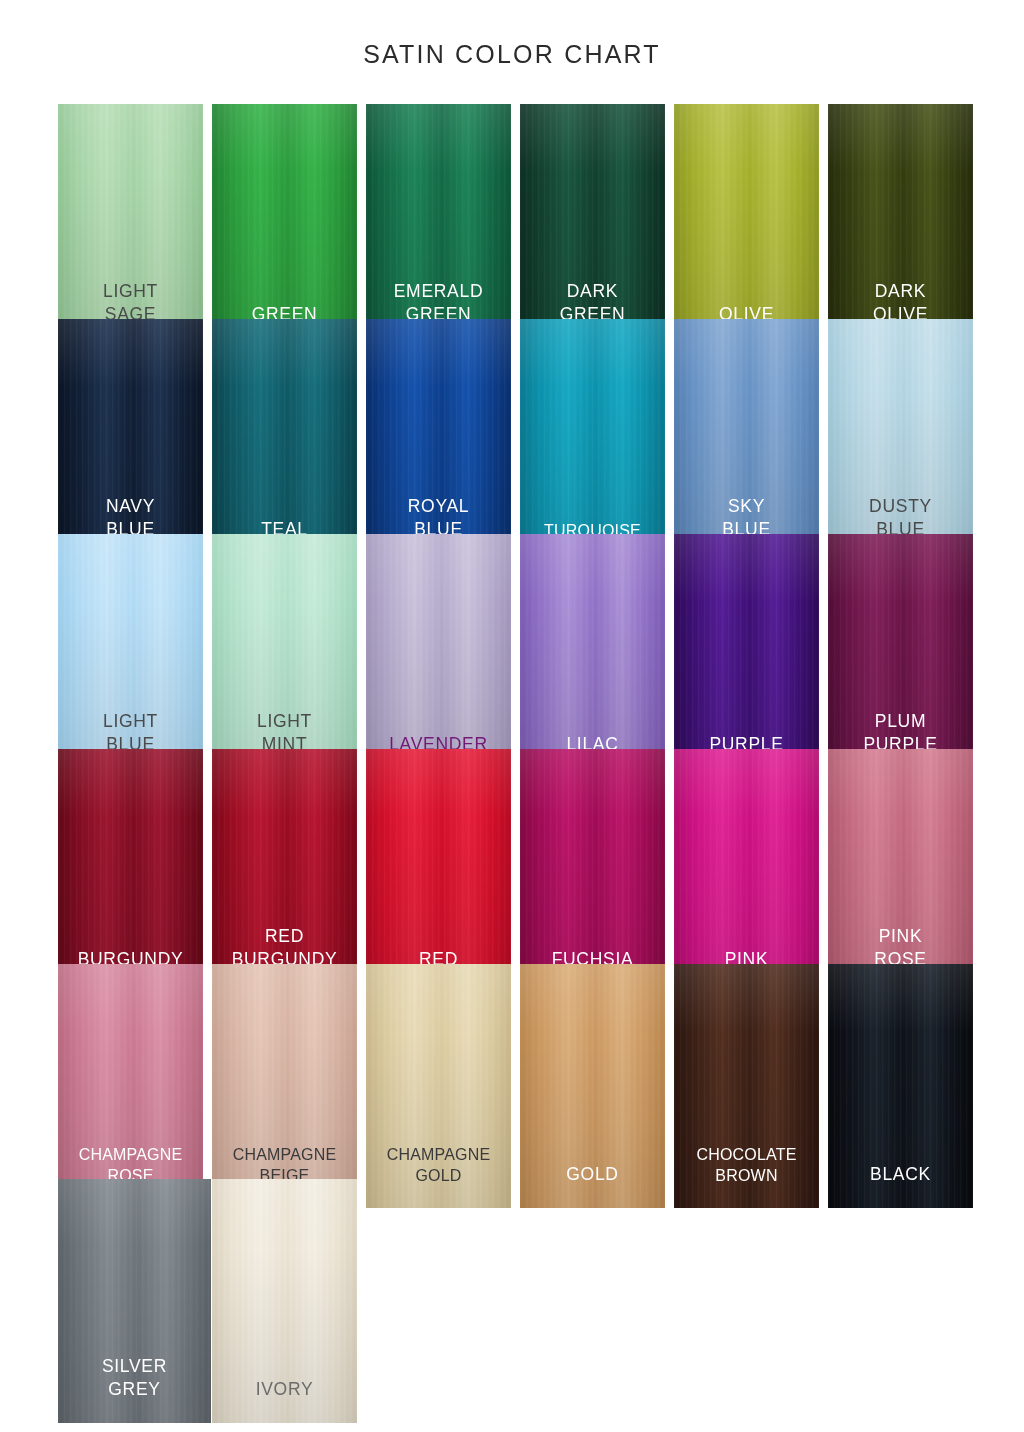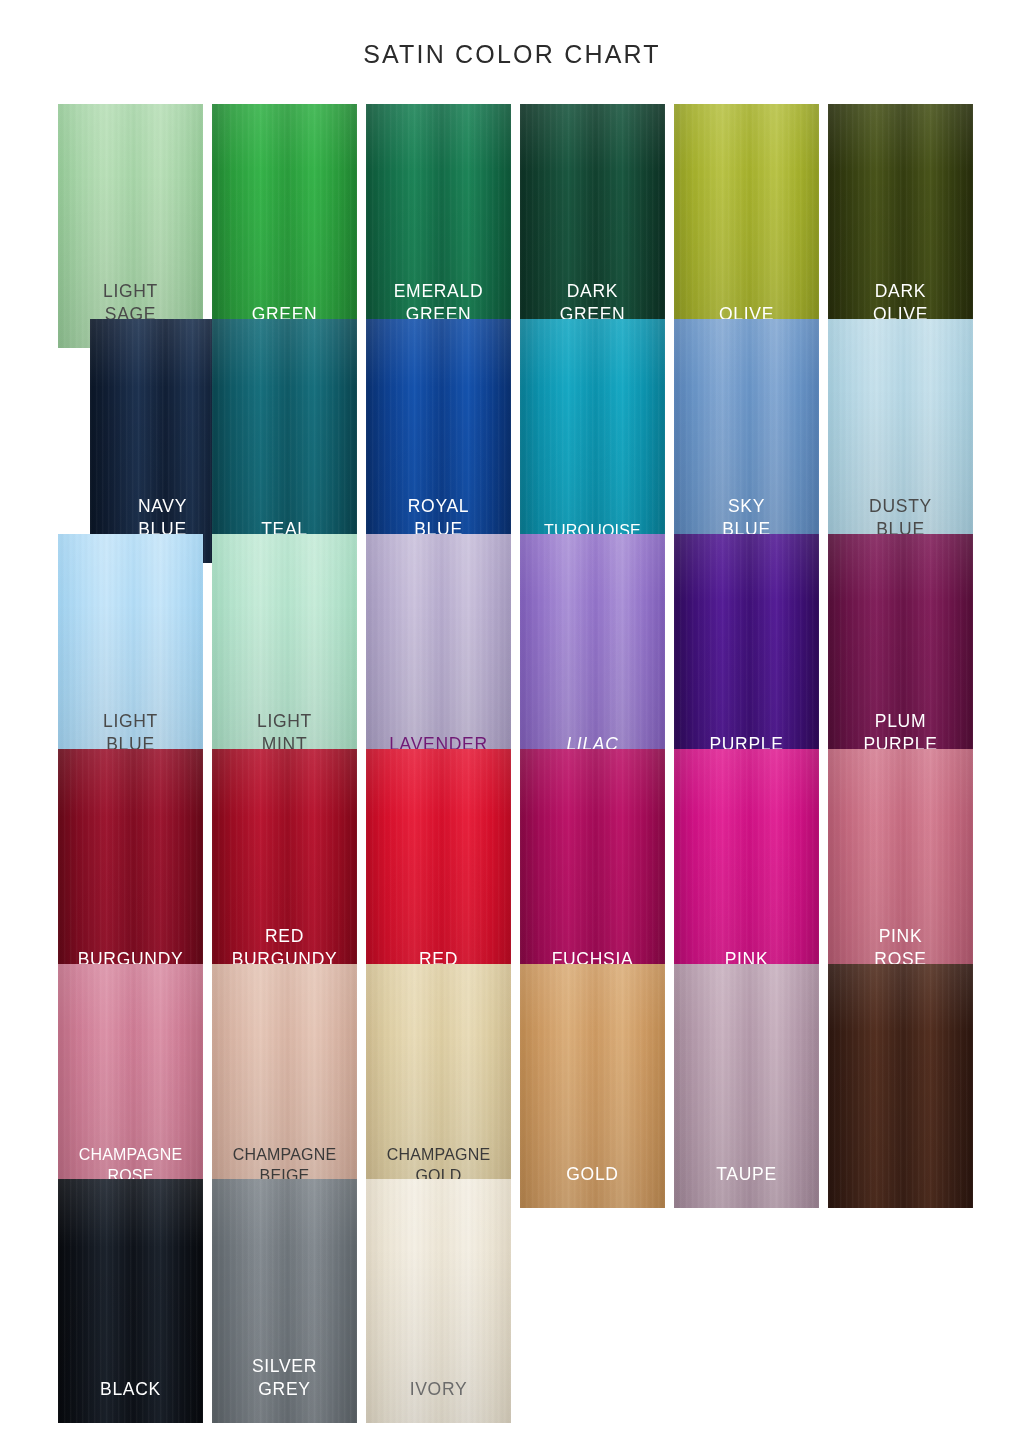--- a/index.html
+++ b/index.html
@@ -126,21 +126,21 @@
         <div class="grain"></div>
         <div class="swatch-label" style="color: rgb(255, 255, 255);">OLIVE</div>
       </div>
       <div class="swatch" style="background: rgb(52, 61, 16);">
         <div class="sheen" style="background: linear-gradient(90deg, rgb(38, 44, 11) 0%, rgb(52, 61, 16) 14%, rgb(73, 84, 26) 33%, rgb(52, 61, 16) 52%, rgb(73, 84, 26) 70%, rgb(52, 61, 16) 86%, rgb(38, 44, 11) 100%);"></div>
         <div class="sheen" style="background: linear-gradient(rgba(255, 255, 255, 0.1) 0%, rgba(255, 255, 255, 0) 28%, rgba(0, 0, 0, 0.05) 68%, rgba(0, 0, 0, 0.1) 100%);"></div>
         <div class="grain"></div>
         <div class="swatch-label" style="color: rgb(255, 255, 255);">DARK
 OLIVE</div>
       </div>
-      <div class="swatch" style="background: rgb(17, 31, 54); margin-left: 32px;">
+      <div class="swatch" style="background: rgb(17, 31, 54);">
         <div class="sheen" style="background: linear-gradient(90deg, rgb(10, 21, 37) 0%, rgb(17, 31, 54) 14%, rgb(29, 50, 80) 33%, rgb(17, 31, 54) 52%, rgb(29, 50, 80) 70%, rgb(17, 31, 54) 86%, rgb(10, 21, 37) 100%);"></div>
         <div class="sheen" style="background: linear-gradient(rgba(255, 255, 255, 0.1) 0%, rgba(255, 255, 255, 0) 28%, rgba(0, 0, 0, 0.05) 68%, rgba(0, 0, 0, 0.1) 100%);"></div>
         <div class="grain"></div>
         <div class="swatch-label" style="color: rgb(255, 255, 255);">NAVY
 BLUE</div>
       </div>
       <div class="swatch" style="background: rgb(15, 90, 102);">
         <div class="sheen" style="background: linear-gradient(90deg, rgb(10, 68, 78) 0%, rgb(15, 90, 102) 14%, rgb(23, 111, 125) 33%, rgb(15, 90, 102) 52%, rgb(23, 111, 125) 70%, rgb(15, 90, 102) 86%, rgb(10, 68, 78) 100%);"></div>
         <div class="sheen" style="background: linear-gradient(rgba(255, 255, 255, 0.1) 0%, rgba(255, 255, 255, 0) 28%, rgba(0, 0, 0, 0.05) 68%, rgba(0, 0, 0, 0.1) 100%);"></div>
         <div class="grain"></div>
@@ -186,21 +186,21 @@
         <div class="grain"></div>
         <div class="swatch-label" style="color: rgb(74, 74, 74);">LIGHT
 MINT</div>
       </div>
       <div class="swatch" style="background: rgb(182, 171, 205);">
         <div class="sheen" style="background: linear-gradient(90deg, rgb(163, 152, 188) 0%, rgb(182, 171, 205) 14%, rgb(203, 194, 221) 33%, rgb(182, 171, 205) 52%, rgb(203, 194, 221) 70%, rgb(182, 171, 205) 86%, rgb(163, 152, 188) 100%);"></div>
         <div class="sheen" style="background: linear-gradient(rgba(255, 255, 255, 0.1) 0%, rgba(255, 255, 255, 0) 28%, rgba(0, 0, 0, 0.05) 68%, rgba(0, 0, 0, 0.1) 100%);"></div>
         <div class="grain"></div>
         <div class="swatch-label" style="color: #701a75;">LAVENDER</div>
       </div>
-      <div class="swatch" style="background: #a21caf; font-style: italic;">
+      <div class="swatch" style="background: #a21caf;">
         <div class="sheen" style="background: linear-gradient(90deg, rgb(125, 92, 182) 0%, rgb(146, 114, 200) 14%, rgb(171, 146, 216) 33%, rgb(146, 114, 200) 52%, rgb(171, 146, 216) 70%, rgb(146, 114, 200) 86%, rgb(125, 92, 182) 100%);"></div>
         <div class="sheen" style="background: linear-gradient(rgba(255, 255, 255, 0.1) 0%, rgba(255, 255, 255, 0) 28%, rgba(0, 0, 0, 0.05) 68%, rgba(0, 0, 0, 0.1) 100%);"></div>
         <div class="grain"></div>
         <div class="swatch-label" style="color: rgb(255, 255, 255);">LILAC</div>
       </div>
       <div class="swatch" style="background: rgb(63, 16, 119);">
         <div class="sheen" style="background: linear-gradient(90deg, rgb(46, 10, 88) 0%, rgb(63, 16, 119) 14%, rgb(85, 29, 151) 33%, rgb(63, 16, 119) 52%, rgb(85, 29, 151) 70%, rgb(63, 16, 119) 86%, rgb(46, 10, 88) 100%);"></div>
         <div class="sheen" style="background: linear-gradient(rgba(255, 255, 255, 0.1) 0%, rgba(255, 255, 255, 0) 28%, rgba(0, 0, 0, 0.05) 68%, rgba(0, 0, 0, 0.1) 100%);"></div>
         <div class="grain"></div>
         <div class="swatch-label" style="color: rgb(255, 255, 255);">PURPLE</div>
@@ -270,38 +270,34 @@
         <div class="grain"></div>
         <div class="swatch-label small" style="color: rgb(58, 58, 58);">CHAMPAGNE
 GOLD</div>
       </div>
       <div class="swatch" style="background: rgb(205, 154, 98);">
         <div class="sheen" style="background: linear-gradient(90deg, rgb(187, 136, 79) 0%, rgb(205, 154, 98) 14%, rgb(220, 175, 123) 33%, rgb(205, 154, 98) 52%, rgb(220, 175, 123) 70%, rgb(205, 154, 98) 86%, rgb(187, 136, 79) 100%);"></div>
         <div class="sheen" style="background: linear-gradient(rgba(255, 255, 255, 0.1) 0%, rgba(255, 255, 255, 0) 28%, rgba(0, 0, 0, 0.05) 68%, rgba(0, 0, 0, 0.1) 100%);"></div>
         <div class="grain"></div>
         <div class="swatch-label" style="color: rgb(255, 255, 255);">GOLD</div>
       </div>
-      <div class="swatch" style="background: rgb(180, 154, 171);">
-        <div class="sheen" style="background: linear-gradient(90deg, rgb(160, 134, 151) 0%, rgb(180, 154, 171) 14%, rgb(201, 178, 192) 33%, rgb(180, 154, 171) 52%, rgb(201, 178, 192) 70%, rgb(180, 154, 171) 86%, rgb(160, 134, 151) 100%);"></div>
-        <div class="sheen" style="background: linear-gradient(rgba(255, 255, 255, 0.1) 0%, rgba(255, 255, 255, 0) 28%, rgba(0, 0, 0, 0.05) 68%, rgba(0, 0, 0, 0.1) 100%);"></div>
-        <div class="grain"></div>
-        <div class="swatch-label" style="color: rgb(255, 255, 255);">TAUPE</div>
-      </div>
       <div class="swatch" style="background: rgb(60, 32, 22);">
         <div class="sheen" style="background: linear-gradient(90deg, rgb(43, 21, 14) 0%, rgb(60, 32, 22) 14%, rgb(83, 47, 32) 33%, rgb(60, 32, 22) 52%, rgb(83, 47, 32) 70%, rgb(60, 32, 22) 86%, rgb(43, 21, 14) 100%);"></div>
         <div class="sheen" style="background: linear-gradient(rgba(255, 255, 255, 0.1) 0%, rgba(255, 255, 255, 0) 28%, rgba(0, 0, 0, 0.05) 68%, rgba(0, 0, 0, 0.1) 100%);"></div>
         <div class="grain"></div>
+        <div class="swatch-label small" style="color: rgb(255, 255, 255);">CHOCOLATE
+BROWN</div>
       </div>
       <div class="swatch" style="background: rgb(14, 18, 25);">
         <div class="sheen" style="background: linear-gradient(90deg, rgb(7, 9, 13) 0%, rgb(14, 18, 25) 14%, rgb(27, 34, 44) 33%, rgb(14, 18, 25) 52%, rgb(27, 34, 44) 70%, rgb(14, 18, 25) 86%, rgb(7, 9, 13) 100%);"></div>
         <div class="sheen" style="background: linear-gradient(rgba(255, 255, 255, 0.1) 0%, rgba(255, 255, 255, 0) 28%, rgba(0, 0, 0, 0.05) 68%, rgba(0, 0, 0, 0.1) 100%);"></div>
         <div class="grain"></div>
         <div class="swatch-label" style="color: rgb(255, 255, 255);">BLACK</div>
       </div>
-      <div class="swatch" style="background: rgb(110, 117, 123);">
+      <div class="swatch" style="background: rgb(110, 117, 123); padding-left: 8px;">
         <div class="sheen" style="background: linear-gradient(90deg, rgb(93, 100, 105) 0%, rgb(110, 117, 123) 14%, rgb(132, 139, 145) 33%, rgb(110, 117, 123) 52%, rgb(132, 139, 145) 70%, rgb(110, 117, 123) 86%, rgb(93, 100, 105) 100%);"></div>
         <div class="sheen" style="background: linear-gradient(rgba(255, 255, 255, 0.1) 0%, rgba(255, 255, 255, 0) 28%, rgba(0, 0, 0, 0.05) 68%, rgba(0, 0, 0, 0.1) 100%);"></div>
         <div class="grain"></div>
         <div class="swatch-label" style="color: rgb(255, 255, 255);">SILVER
 GREY</div>
       </div>
       <div class="swatch" style="background: rgb(236, 229, 213);">
         <div class="sheen" style="background: linear-gradient(90deg, rgb(222, 213, 194) 0%, rgb(236, 229, 213) 14%, rgb(244, 239, 228) 33%, rgb(236, 229, 213) 52%, rgb(244, 239, 228) 70%, rgb(236, 229, 213) 86%, rgb(222, 213, 194) 100%);"></div>
         <div class="sheen" style="background: linear-gradient(rgba(255, 255, 255, 0.1) 0%, rgba(255, 255, 255, 0) 28%, rgba(0, 0, 0, 0.05) 68%, rgba(0, 0, 0, 0.1) 100%);"></div>
         <div class="grain"></div>

